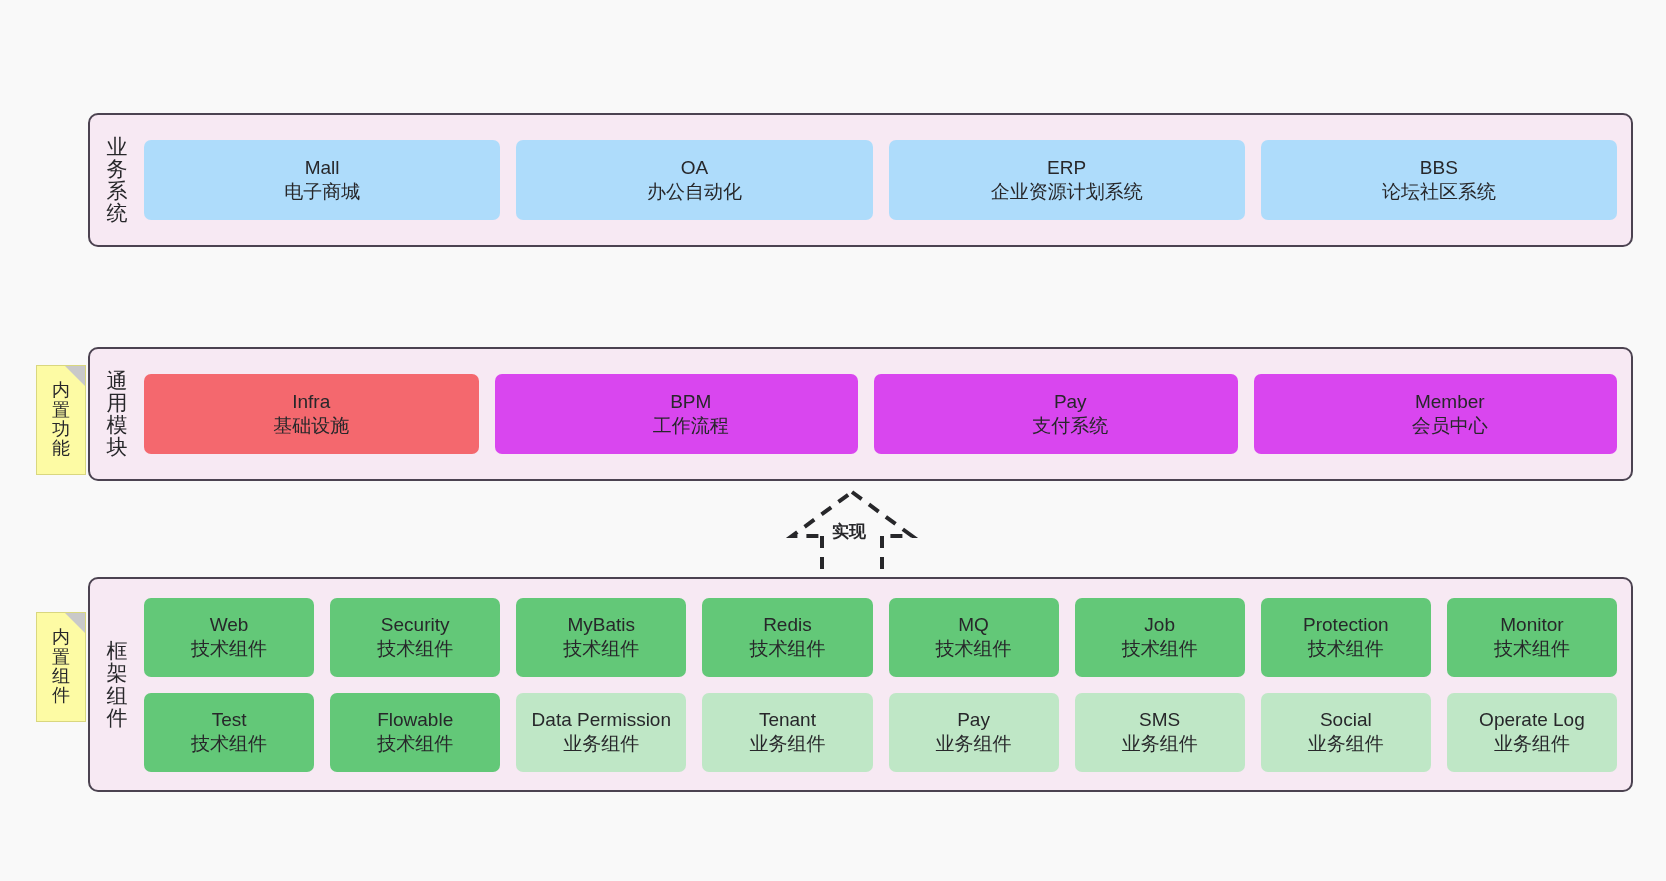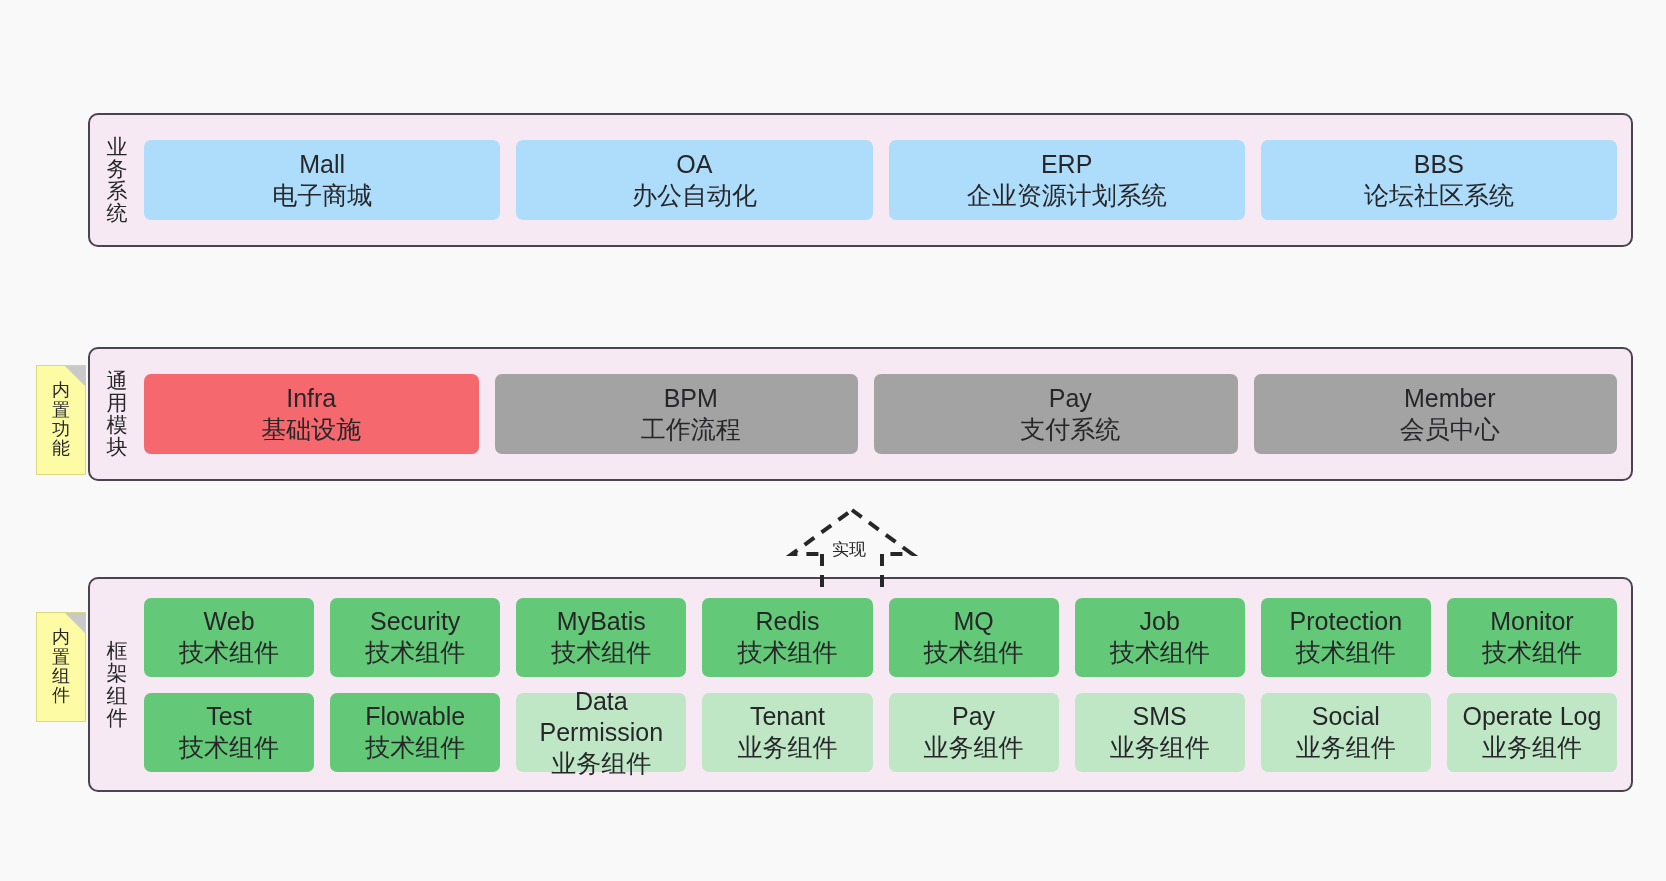--- a/index.html
+++ b/index.html
@@ -55,31 +55,31 @@
   }
   .card {
     flex: 1 1 0;
     border-radius: 7px;
     display: flex;
     flex-direction: column;
     align-items: center;
     justify-content: center;
     text-align: center;
     color: #27272a;
-    font-size: 25px;
+    font-size: 19px;
     line-height: 1.24;
     padding: 4px 6px;
   }
   .card .t1 { display: block; }
   .card .t2 { display: block; }
 
   
   .c-blue       { background: #aedcfb; }
   .c-red        { background: #f4686e; }
-  .c-pink       { background: #a3a3a3; padding-left: 35px; }
+  .c-pink       { background: #d946ef; padding-left: 35px; }
   .c-green      { background: #63c878; }
   .c-lightgreen { background: #bfe7c6; justify-content: center; }
 
   
   #layer-business { left: 88px;  top: 113px; width: 1545px; height: 134px; }
   #layer-common   { left: 88px;  top: 347px; width: 1545px; height: 134px; }
   #layer-framework{ left: 88px;  top: 577px; width: 1545px; height: 215px; }
 
   #layer-business .card,
   #layer-common .card { height: 80px; }
@@ -119,21 +119,21 @@
     position: absolute;
     font-size: 17px;
     color: #27272a;
     background: #f9f9f9;
     padding: 0 2px;
     line-height: 1;
     white-space: nowrap;
   }
   #arrow-build   { left: 748px; top: 258px; width: 180px; height: 86px; }
   #arrow-build .arrow-label   { left: 68px; top: 38px; }
-  #arrow-realize { left: 762px; top: 508px; width: 180px; height: 80px; }
+  #arrow-realize { left: 762px; top: 490px; width: 180px; height: 80px; font-weight: bold; }
   #arrow-realize .arrow-label { left: 68px; top: 33px; }
 </style>
 </head>
 <body>
 
 <div id="canvas">
 
   <div class="layer" id="layer-business">
     <div class="layer-title">业
 务

